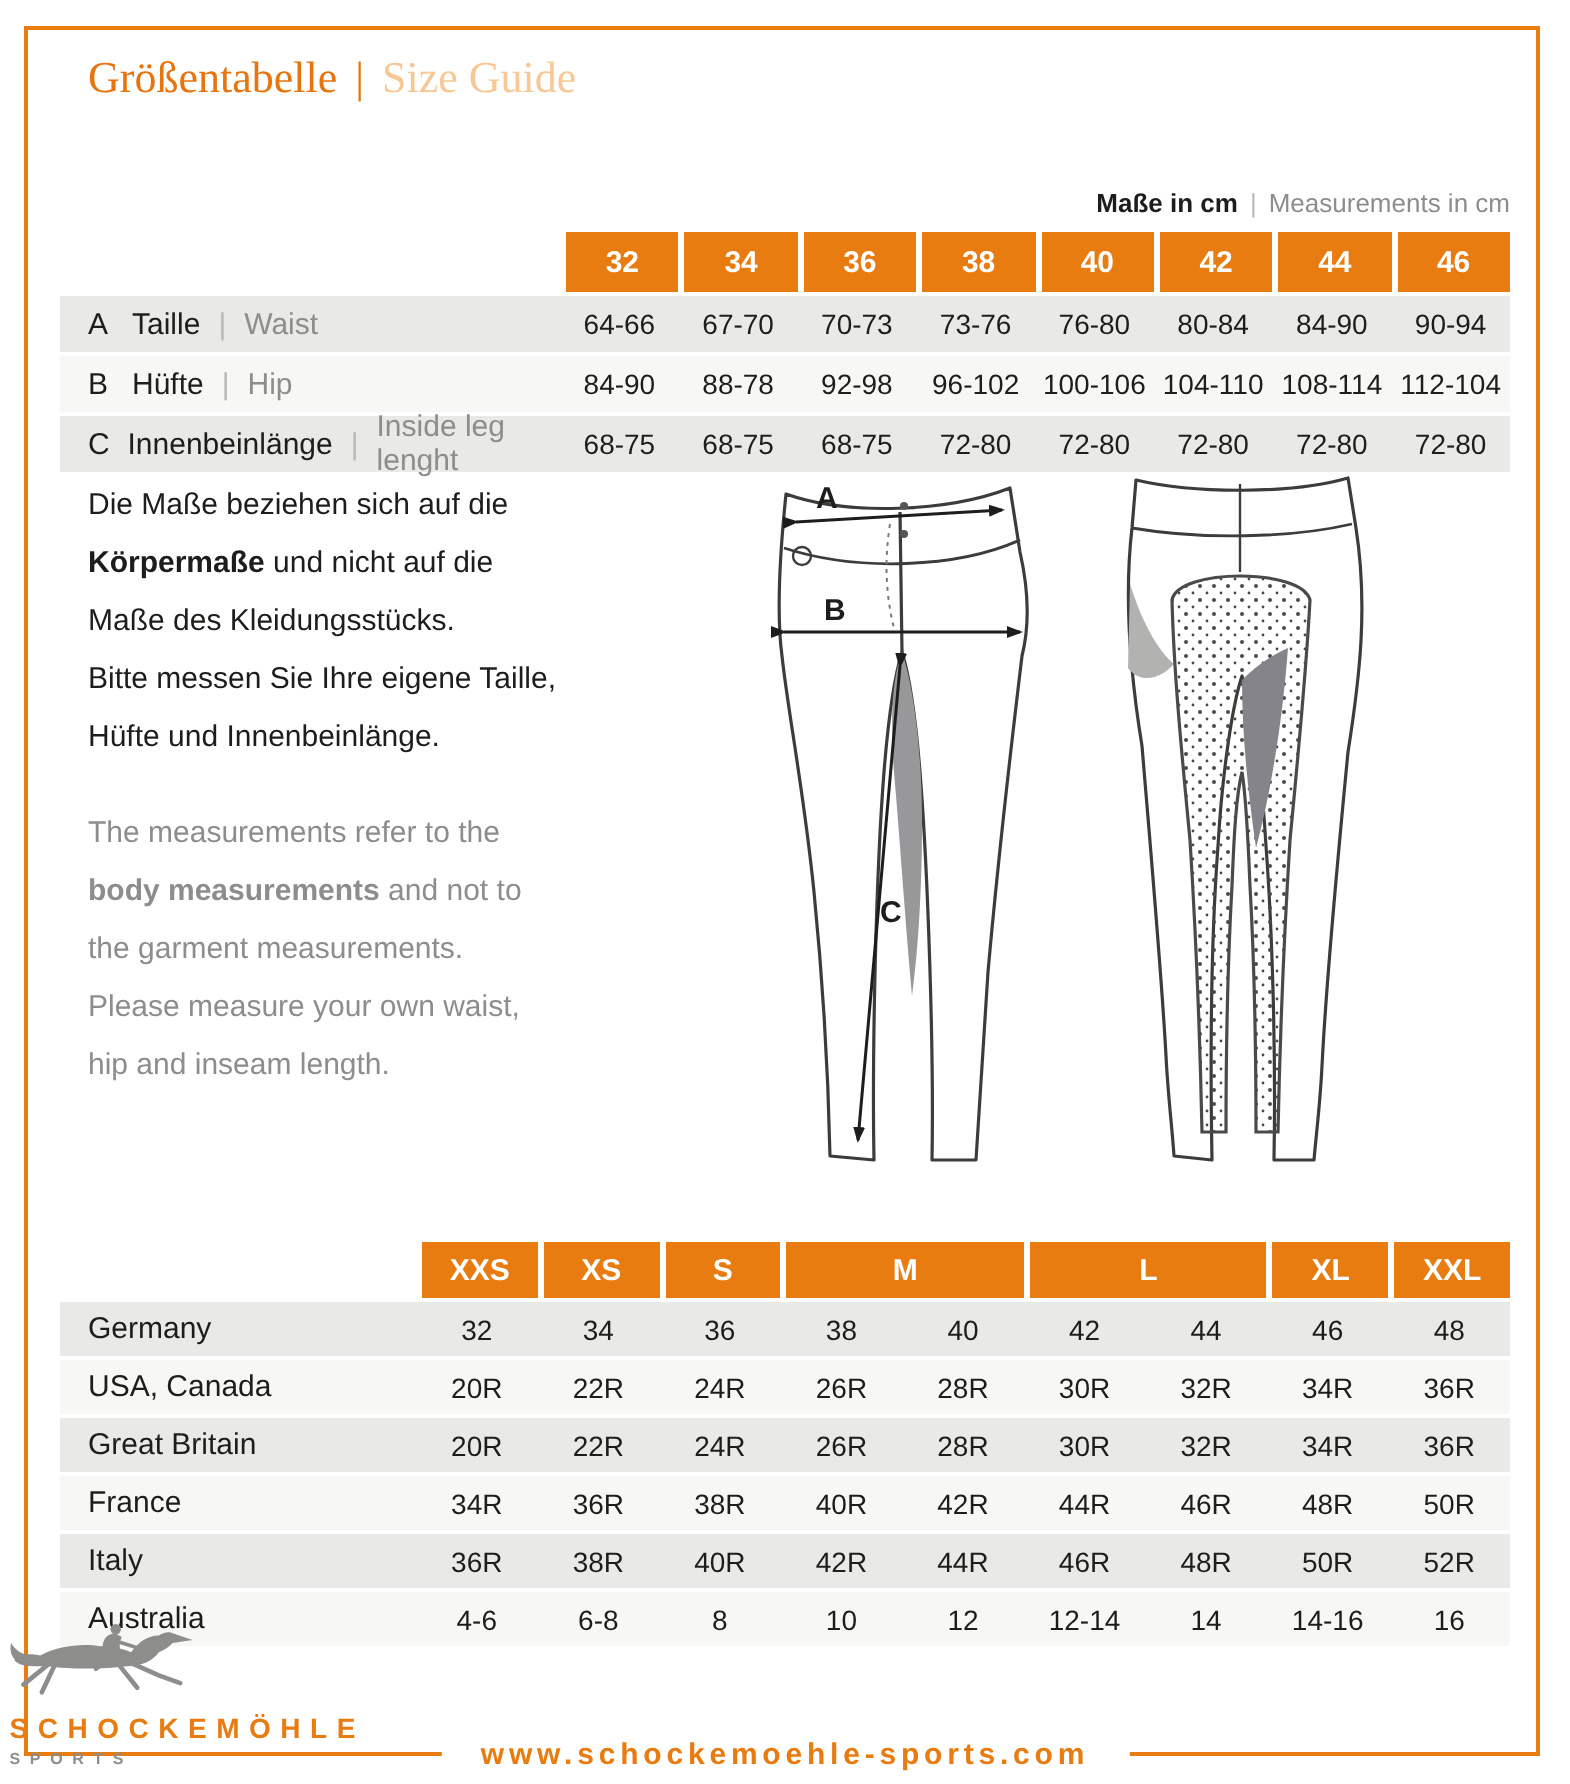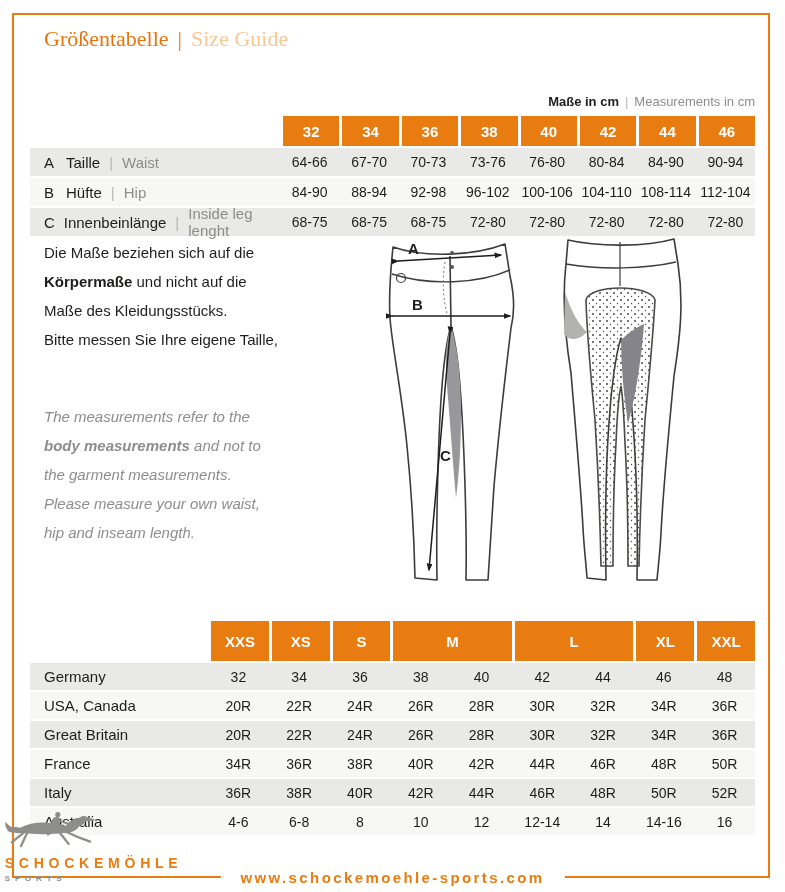--- a/index.html
+++ b/index.html
@@ -26,40 +26,40 @@
   .u-en{color:var(--text-gray);}
 
   
   .grid{position:absolute;left:30px;width:725px;display:grid;margin-top:20px;}
   .t1{top:96px;grid-template-columns:250px repeat(8,1fr);}
   .t2{top:601px;grid-template-columns:178px repeat(9,1fr);}
   .corner{background:#fff;}
   .th{background:var(--orange);color:#fff;font-weight:bold;font-size:15px;
       display:flex;align-items:center;justify-content:center;border-left:3px solid #fff;}
   .t1 .th{height:30px;}
-  .t2 .th{height:40px;}
+  .t2 .th{height:28px;}
   .sp2{grid-column:span 2;}
   .td{display:flex;align-items:center;justify-content:center;font-size:14px;
       color:var(--text-dark);border-top:2px solid #fff;}
   .t1 .td{height:28px;}
   .t2 .td{height:27px;}
   .rl{display:flex;align-items:center;padding-left:14px;border-top:2px solid #fff;font-size:15px;color:var(--text-dark);}
   .t1 .rl{height:28px;}
   .t2 .rl{height:27px;}
   .key{display:inline-block;width:14px;}
   .lde{margin-left:8px;}
   .pipe{margin:0 9px;color:var(--pipe-gray);}
   .len{color:var(--text-gray);}
   .bgA{background:var(--row-gray);}
   .bgB{background:var(--row-light);}
 
   
   .note{position:absolute;left:44px;font-size:15px;line-height:29px;width:330px;}
   .note-de{top:238px;color:var(--text-dark);}
-  .note-en{top:402px;color:var(--text-gray);font-style:italic;}
+  .note-en{top:402px;color:var(--text-gray);}
   .note b{font-weight:bold;margin-top:10px;}
 
   
   .svg-front{position:absolute;left:384px;top:236px;}
   .svg-back{position:absolute;left:556px;top:228px;}
 
   
   .footer{position:absolute;left:0;right:0;top:810px;}
   .brand{font-size:14px;font-weight:bold;letter-spacing:0.34em;padding-left:0.34em;color:var(--orange);margin-top:1px;}
   .brand-sub{font-size:8px;font-weight:bold;letter-spacing:0.6em;padding-left:0.6em;color:var(--text-gray);margin-top:3px;}
@@ -107,21 +107,21 @@
     <div class="td bgA">84-90</div>
     <div class="td bgA">90-94</div>
 
     <div class="rl bgB">
       <span class="key">B</span>
       <span class="lde">Hüfte</span>
       <span class="pipe">|</span>
       <span class="len">Hip</span>
     </div>
     <div class="td bgB">84-90</div>
-    <div class="td bgB">88-94</div>
+    <div class="td bgB">88-78</div>
     <div class="td bgB">92-98</div>
     <div class="td bgB">96-102</div>
     <div class="td bgB">100-106</div>
     <div class="td bgB">104-110</div>
     <div class="td bgB">108-114</div>
     <div class="td bgB">112-104</div>
 
     <div class="rl bgA">
       <span class="key">C</span>
       <span class="lde">Innenbeinlänge</span>
@@ -136,20 +136,21 @@
     <div class="td bgA">72-80</div>
     <div class="td bgA">72-80</div>
     <div class="td bgA">72-80</div>
   </div>
 
   <div class="note note-de">
     <div>Die Maße beziehen sich auf die</div>
     <div><b>Körpermaße</b><span> und nicht auf die</span></div>
     <div>Maße des Kleidungsstücks.</div>
     <div>Bitte messen Sie Ihre eigene Taille,</div>
+    <div>Hüfte und Innenbeinlänge.</div>
   </div>
 
   <div class="note note-en">
     <div>The measurements refer to the</div>
     <div><b>body measurements</b><span> and not to</span></div>
     <div>the garment measurements.</div>
     <div>Please measure your own waist,</div>
     <div>hip and inseam length.</div>
   </div>
 

